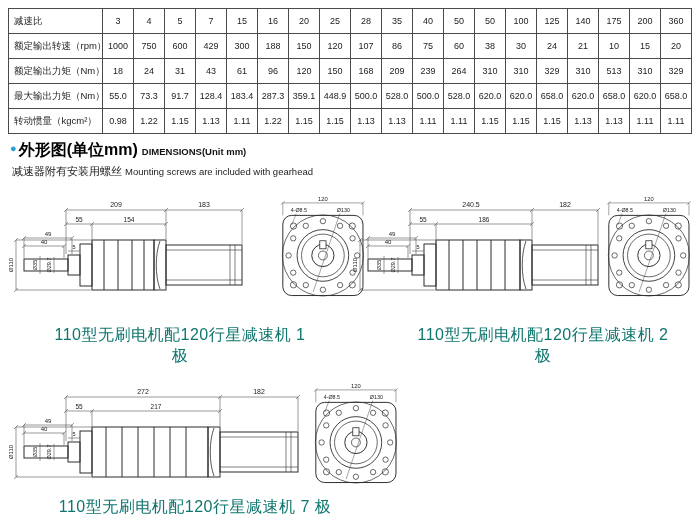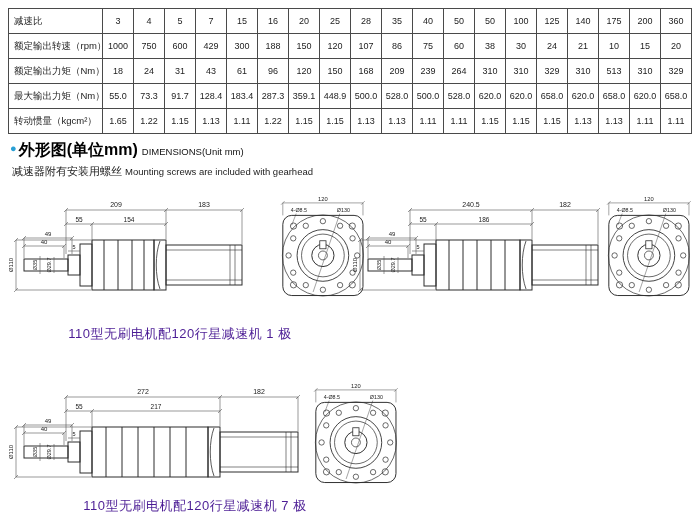--- a/index.html
+++ b/index.html
@@ -7,27 +7,27 @@
         font-family:"Liberation Sans",sans-serif;}
   
   table.spec{position:absolute;left:8px;top:8px;width:684px;border-collapse:collapse;table-layout:fixed;}
   table.spec th,table.spec td{border:1px solid #4a4a4a;height:24px;padding:0;
         font-size:9px;color:#1c1c1c;text-align:center;font-weight:normal;
         font-family:"Liberation Sans",sans-serif;overflow:hidden;white-space:nowrap;}
   table.spec th{width:88px;text-align:left;padding-left:5px;font-size:9.5px;}
   
   .sec-title{position:absolute;left:10px;top:140px;font-size:16px;font-weight:bold;color:#000;}
   .sec-title .bullet{font-size:11px;vertical-align:3px;margin-right:2px;}
-  .sec-title .en{font-size:9.5px;font-weight:normal;color:#111;margin-left:4px;}
+  .sec-title .en{font-size:9.5px;font-weight:bold;color:#111;margin-left:4px;}
   .sec-note{position:absolute;left:12px;top:164px;font-size:11px;color:#222;text-align:right;}
   .sec-note .en{font-size:9.5px;color:#222;margin-left:3px;}
   
   .dwg{position:absolute;}
   svg text{font-family:"Liberation Sans",sans-serif;}
-  .cap{position:absolute;font-size:13px;color:#4c1d95;text-align:center;letter-spacing:0.5px;}
+  .cap{position:absolute;font-size:16px;color:#0f766e;text-align:center;letter-spacing:0.5px;}
 </style>
 </head>
 <body>
 
 <div class="page">
 
   <table class="spec">
     <tbody>
         <tr>
           <th>减速比</th>
@@ -112,21 +112,21 @@
           <td>620.0</td>
           <td>620.0</td>
           <td>658.0</td>
           <td>620.0</td>
           <td>658.0</td>
           <td>620.0</td>
           <td>658.0</td>
         </tr>
         <tr>
           <th>转动惯量（kgcm²）</th>
-          <td>1.65</td>
+          <td>0.98</td>
           <td>1.22</td>
           <td>1.15</td>
           <td>1.13</td>
           <td>1.11</td>
           <td>1.22</td>
           <td>1.15</td>
           <td>1.15</td>
           <td>1.13</td>
           <td>1.13</td>
           <td>1.11</td>
@@ -358,20 +358,21 @@
       </g>
     </g>
     <g font-size="6.5" fill="#222" text-anchor="middle">
       <text x="57" y="8">120</text>
       <text x="30" y="20" font-size="6">4-Ø8.5</text>
       <text x="80" y="20" font-size="6">Ø130</text>
     </g>
   </svg>
 
   <div class="cap" style="left:45px;top:325px;width:270px">110型无刷电机配120行星减速机 1 极</div>
+  <div class="cap" style="left:408px;top:325px;width:270px">110型无刷电机配120行星减速机 2 极</div>
 
   <svg class="dwg" style="left:8px;top:381px" width="300" height="126" viewBox="0 0 300 126">
     <g stroke="#2d2d2d" fill="none" stroke-width="1">
       <rect x="16" y="65" width="44" height="12"></rect>
       <rect x="60" y="61" width="12" height="20"></rect>
       <rect x="72" y="50" width="12" height="42"></rect>
       <rect x="84" y="46" width="116" height="50"></rect>
       <line x1="98" y1="46" x2="98" y2="96"></line>
         <line x1="114" y1="46" x2="114" y2="96"></line>
       <line x1="130" y1="46" x2="130" y2="96"></line>

